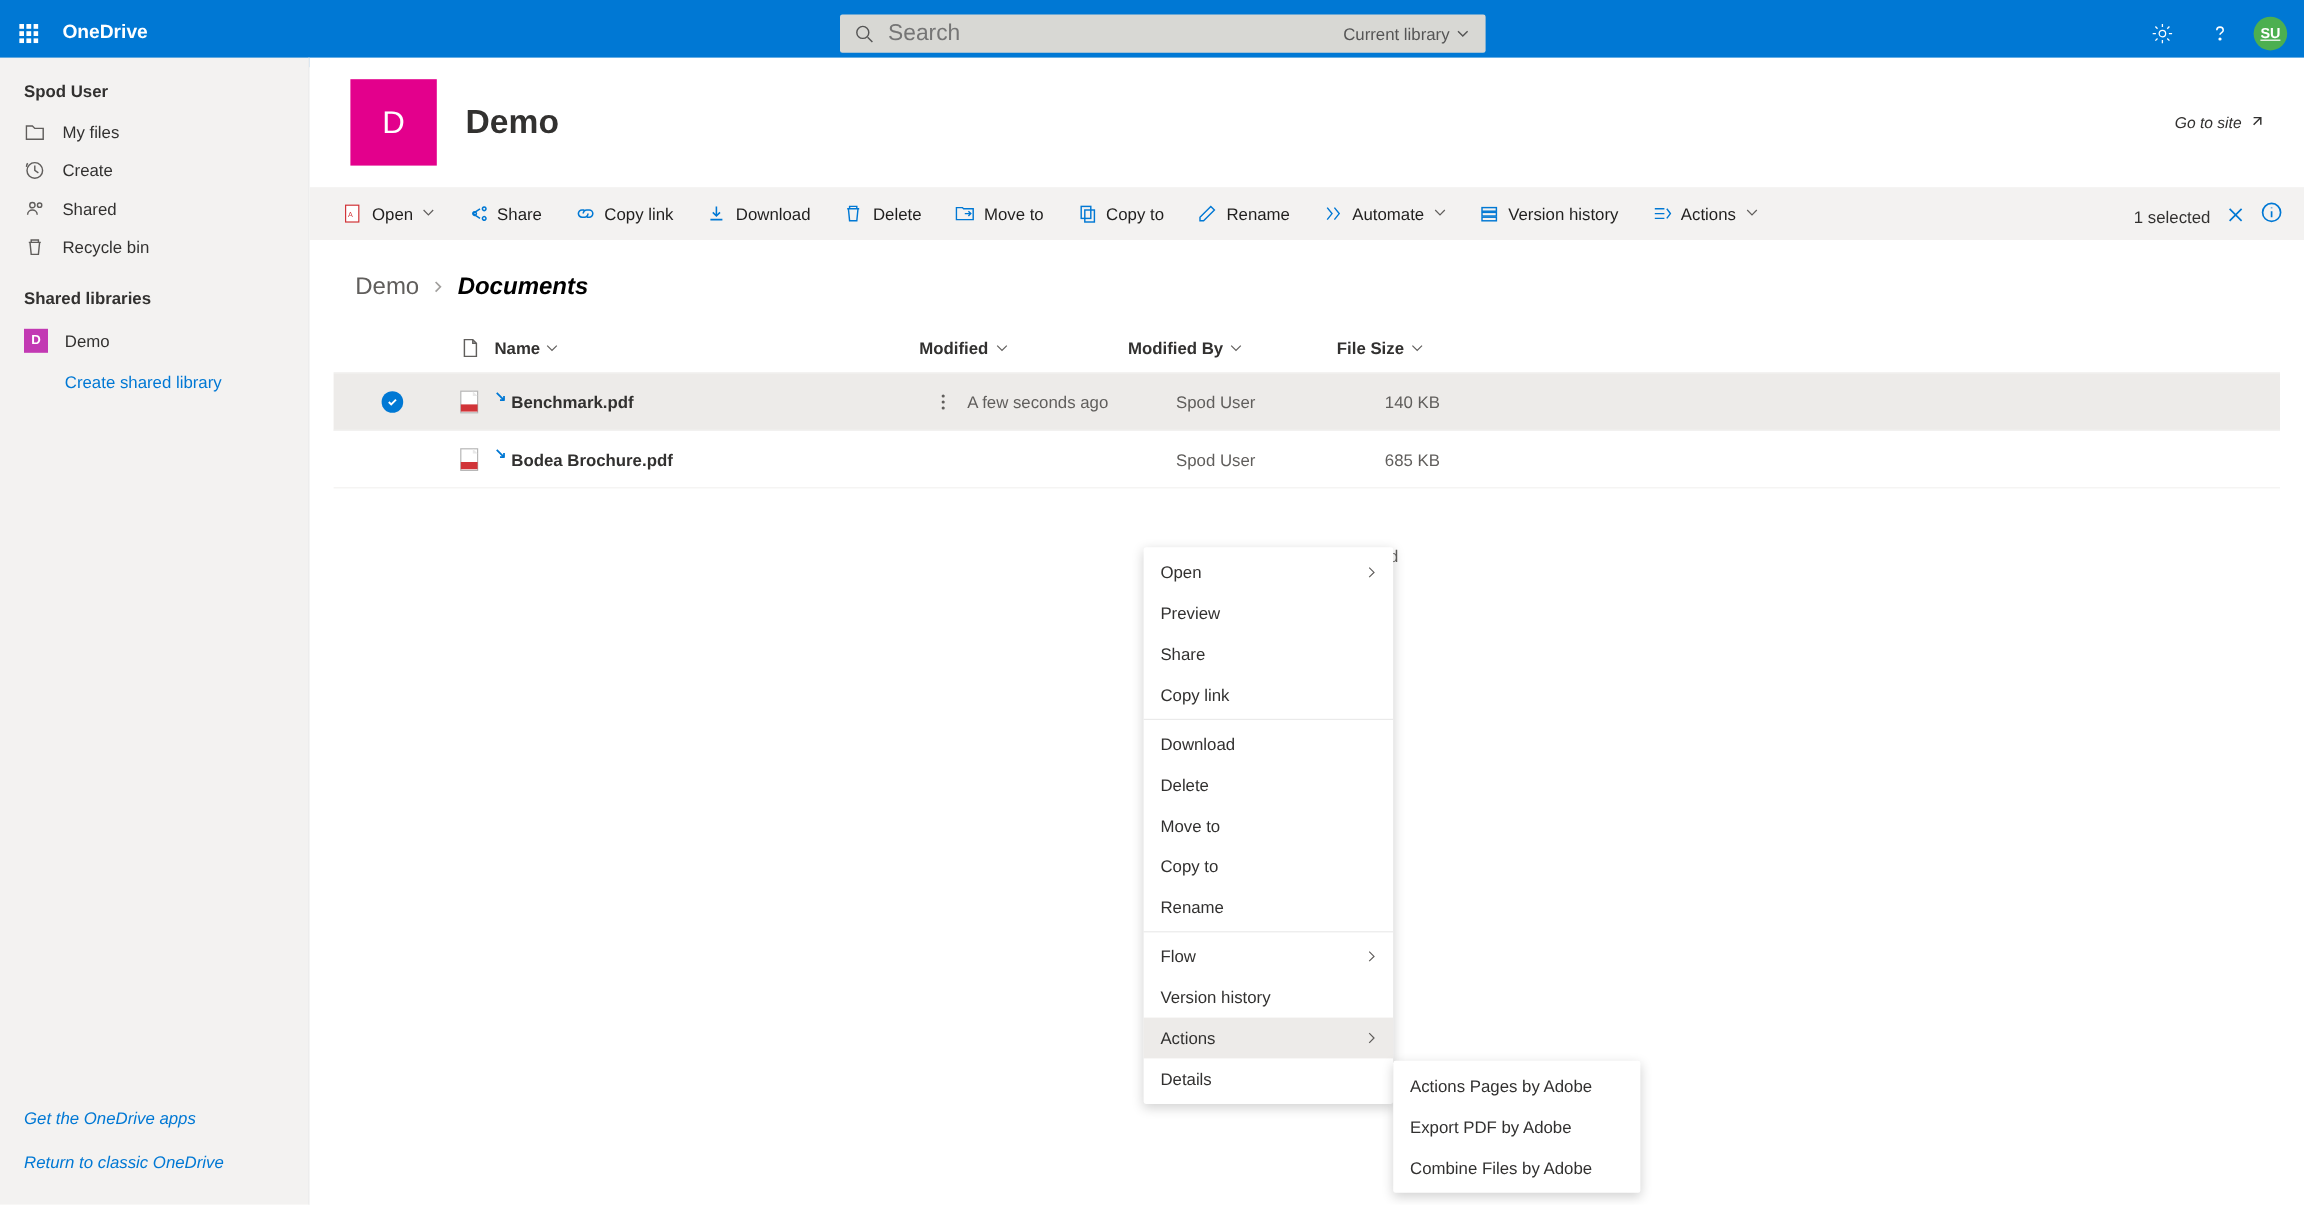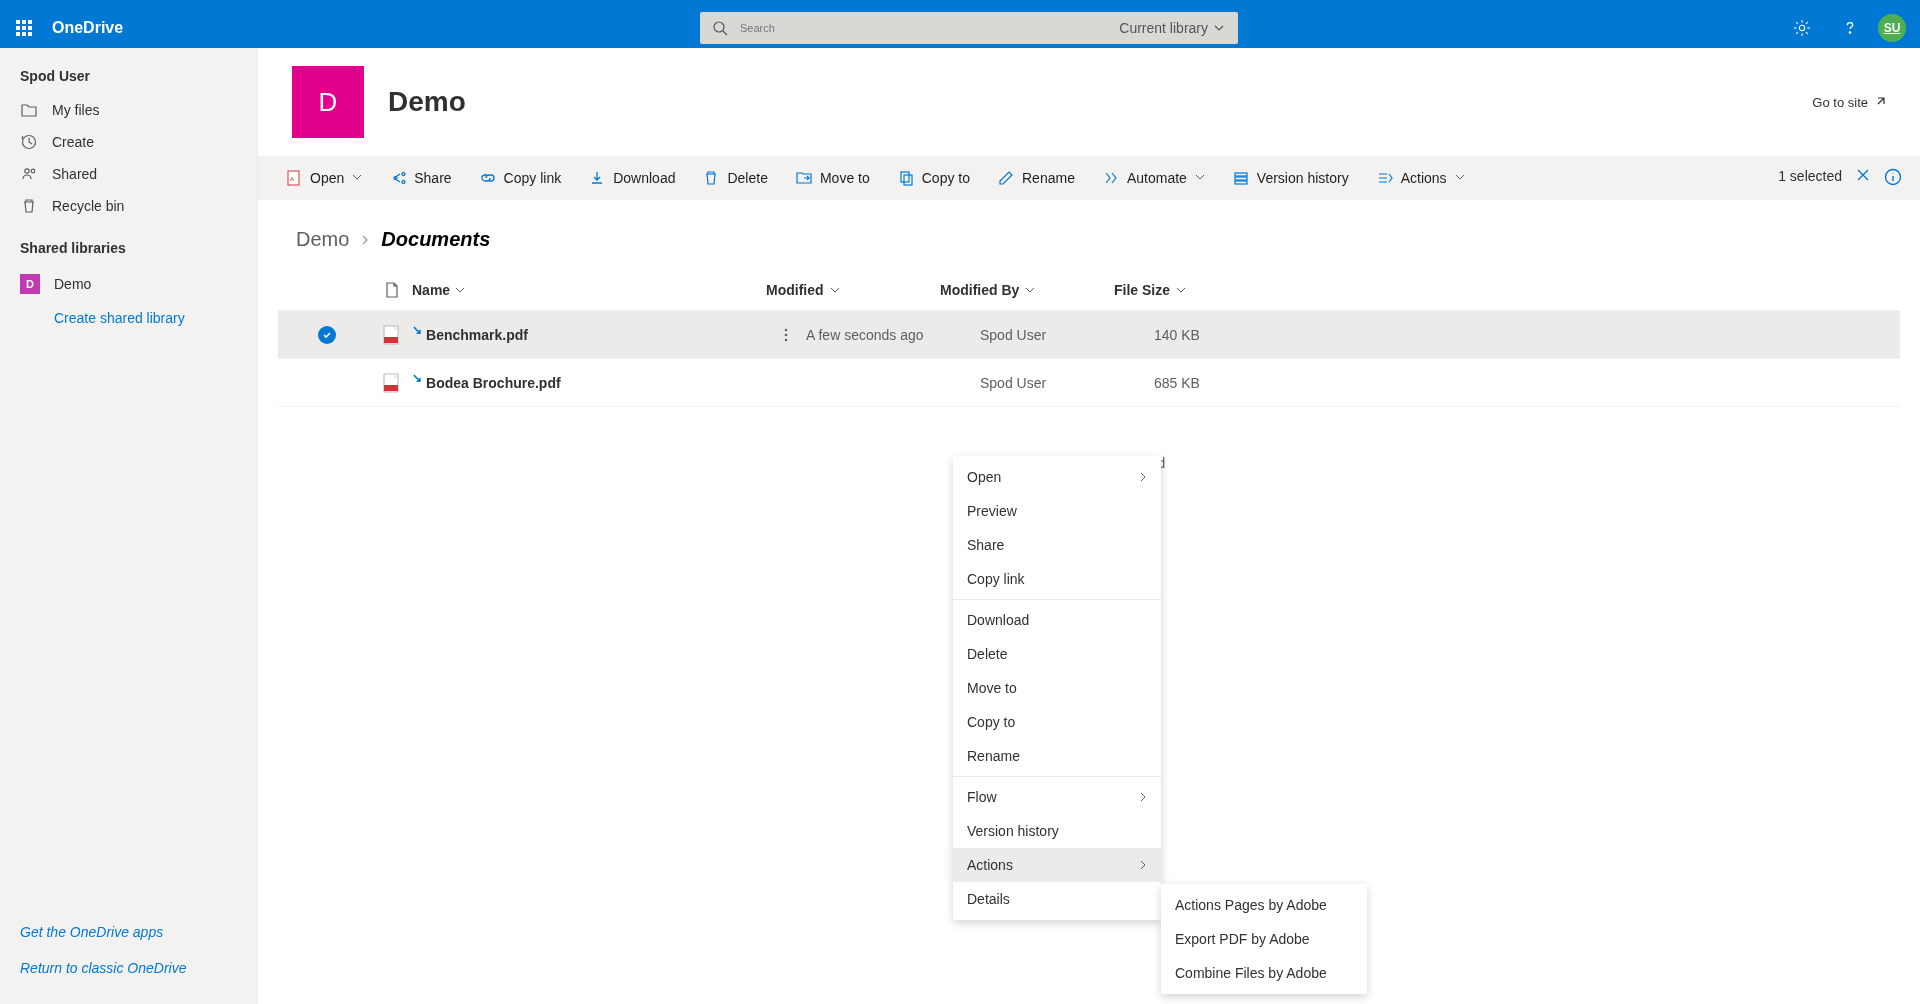--- a/index.html
+++ b/index.html
@@ -5,21 +5,21 @@
 * { margin: 0; padding: 0; box-sizing: border-box; font-family: "Segoe UI", -apple-system, sans-serif; }
 body { background: #fff; overflow: hidden; width: 1920px; height: 1004px; position: relative; }
 
 
 .header { height: 56px; background: #0078d4; display: flex; align-items: center; color: #fff; }
 .waffle { width: 48px; height: 48px; display: flex; align-items: center; justify-content: center; cursor: pointer; }
 .waffle svg { width: 16px; height: 16px; fill: #fff; }
 .brand { font-size: 16px; font-weight: 600; padding-left: 4px; }
 .search-wrap { margin-left: auto; margin-right: auto; display: flex; align-items: center; height: 32px; background: #d8d8d4; border-radius: 2px; width: 538px; position: absolute; left: 700px; }
 .search-icon { width: 40px; display: flex; align-items: center; justify-content: center; color: #555; }
-.search-input { border: none; background: transparent; font-size: 11px; color: #555; outline: none; flex: 1; }
+.search-input { border: none; background: transparent; font-size: 19px; color: #555; outline: none; flex: 1; }
 .search-scope { display: flex; align-items: center; gap: 6px; padding: 0 14px; color: #555; font-size: 14px; cursor: pointer; }
 .header-right { margin-left: auto; display: flex; align-items: center; gap: 8px; padding-right: 14px; }
 .header-icon-btn { width: 40px; height: 48px; display: flex; align-items: center; justify-content: center; cursor: pointer; }
 .avatar { width: 28px; height: 28px; border-radius: 50%; background: #4caf50; color: #fff; font-size: 12px; font-weight: 600; display: flex; align-items: center; justify-content: center; text-decoration: underline; }
 
 
 .sidebar { position: absolute; top: 48px; bottom: 0; left: 0; width: 258px; background: #f3f2f1; border-right: 1px solid #eaeaea; padding-top: 12px; }
 .side-title { font-weight: 600; font-size: 14px; padding: 8px 20px 10px 20px; color: #323130; }
 .side-item { display: flex; align-items: center; gap: 14px; padding: 8px 20px; font-size: 14px; color: #323130; cursor: pointer; }
 .side-item .icon { width: 18px; display: flex; align-items: center; justify-content: center; color: #605e5c; }
@@ -27,27 +27,27 @@
 .side-link { padding: 8px 20px 8px 54px; font-size: 14px; color: #0078d4; cursor: pointer; }
 
 .sidebar-bottom { position: absolute; bottom: 0; left: 0; right: 0; padding: 0 0 18px 0; font-style: italic; }
 .sidebar-bottom div { padding: 10px 20px; color: #0078d4; font-size: 14px; cursor: pointer; }
 
 
 .main { position: absolute; left: 258px; right: 0; top: 48px; bottom: 0; background: #fff; }
 .lib-header { display: flex; align-items: center; padding: 18px 34px 18px 34px; }
 .lib-badge-big { width: 72px; height: 72px; background: #e3008c; display: flex; align-items: center; justify-content: center; color: #fff; font-size: 26px; font-weight: 300; }
 .lib-title { font-size: 28px; font-weight: 600; margin-left: 24px; color: #323130; }
-.go-to-site { margin-left: auto; font-size: 13px; color: #323130; cursor: pointer; display: flex; align-items: center; gap: 6px; }
+.go-to-site { margin-left: auto; font-size: 13px; color: #323130; cursor: pointer; display: flex; align-items: center; gap: 6px; font-style: italic; }
 
 
 .cmdbar { height: 44px; background: #f3f2f1; display: flex; align-items: center; padding: 0 18px; gap: 8px; }
 .cmd { display: flex; align-items: center; gap: 8px; padding: 6px 10px; font-size: 14px; color: #201f1e; cursor: pointer; border-radius: 2px; }
 .cmd .ci { color: #0078d4; display: flex; align-items: center; }
-.cmdbar-right { margin-left: auto; display: flex; align-items: flex-start; gap: 14px; font-size: 14px; color: #323130; }
+.cmdbar-right { margin-left: auto; display: flex; align-items: flex-end; gap: 14px; font-size: 14px; color: #323130; }
 .close-sel { color: #0078d4; cursor: pointer; font-size: 14px; }
 .info-btn { color: #0078d4; cursor: pointer; }
 
 
 .breadcrumb { display: flex; align-items: center; gap: 10px; padding: 28px 38px 18px 38px; font-size: 20px; color: #605e5c; }
 .breadcrumb .sep { color: #a19f9d; }
 .breadcrumb .current { font-weight: 600; color: #000000; font-style: italic; }
 
 
 .filetable { padding: 0 20px 0 20px; }

